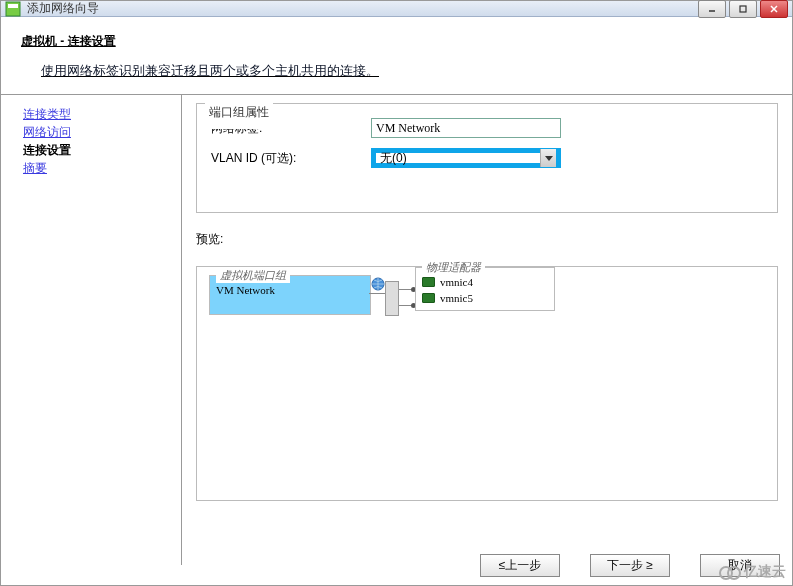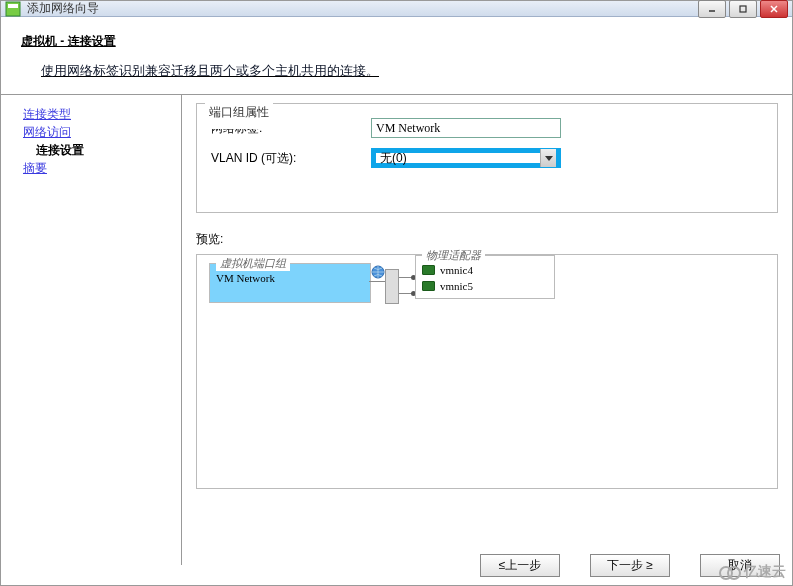--- a/index.html
+++ b/index.html
@@ -14,35 +14,35 @@
     .win-btn { width: 28px; height: 18px; border: 1px solid #888; background: linear-gradient(to bottom, #f8f8f8, #d8d8d8); border-radius: 2px; display: flex; align-items: center; justify-content: center; cursor: pointer; font-size: 10px; }
     .win-btn.close { background: linear-gradient(to bottom, #e88, #c33); color: #fff; border-color: #a22; }
     
     .header-section { padding: 16px 20px 14px 20px; border-bottom: 1px solid #999; text-decoration: underline; }
     .header-title { font-weight: bold; font-size: 12px; color: #000; margin-bottom: 4px; }
     .header-desc { font-size: 13px; color: #0f172a; margin-left: 20px; margin-top: 12px; }
     
     .body-section { display: flex; height: 470px; }
     .sidebar { width: 180px; padding: 10px 10px 10px 22px; }
     .sidebar a { display: block; color: #3a3ae0; text-decoration: underline; font-size: 12px; line-height: 18px; cursor: pointer; }
-    .sidebar .current { color: #000; font-weight: bold; text-decoration: none; margin-left: 13px; }
+    .sidebar .current { color: #000; font-weight: bold; text-decoration: none; }
     
     .main-panel { flex: 1; border-left: 1px solid #999; padding: 8px 14px; position: relative; }
     
     .fieldset { border: 1px solid #bbb; padding: 14px 14px 14px 14px; margin-bottom: 18px; position: relative; }
     .fieldset-legend { position: absolute; top: -8px; left: 8px; background: #fff; padding: 8px 4px; font-size: 12px; color: #333; }
     
     .form-row { display: flex; align-items: center; margin-bottom: 10px; }
     .form-label { width: 160px; font-size: 12px; color: #000; }
     .text-input { width: 190px; height: 20px; border: 1px solid #7a9; padding: 0 4px; font-size: 12px; font-family: Tahoma; }
     .select-wrap { width: 190px; height: 20px; border: 5px solid #0ea5e9; display: flex; align-items: center; background: #fff; }
     .select-wrap span { flex: 1; padding: 0 4px; font-size: 12px; }
     .select-arrow { width: 16px; height: 18px; background: linear-gradient(to bottom, #eee, #ccc); border-left: 1px solid #aaa; display: flex; align-items: center; justify-content: center; }
     
-    .preview-label { font-size: 12px; margin-bottom: 6px; }
+    .preview-label { font-size: 12px; margin-bottom: 18px; }
     .preview-box { border: 1px solid #bbb; height: 235px; padding: 10px; position: relative; }
     
     .pv-group { position: absolute; border: 1px solid #bbb; background: #7dd3fc; }
     .pv-group-title { font-size: 11px; color: #666; padding: 0 4px; position: absolute; top: -8px; left: 6px; background: #fff; font-style: italic; }
     .pv-vm-group { left: 12px; top: 8px; width: 162px; height: 40px; padding: 8px 6px 4px 6px; }
     .pv-vm-text { font-size: 11px; font-family: Tahoma; }
     
     .pv-switch { position: absolute; left: 188px; top: 14px; width: 14px; height: 35px; background: #ddd; border: 1px solid #999; }
     
     .pv-globe { position: absolute; left: 174px; top: 10px; width: 14px; height: 14px; }

